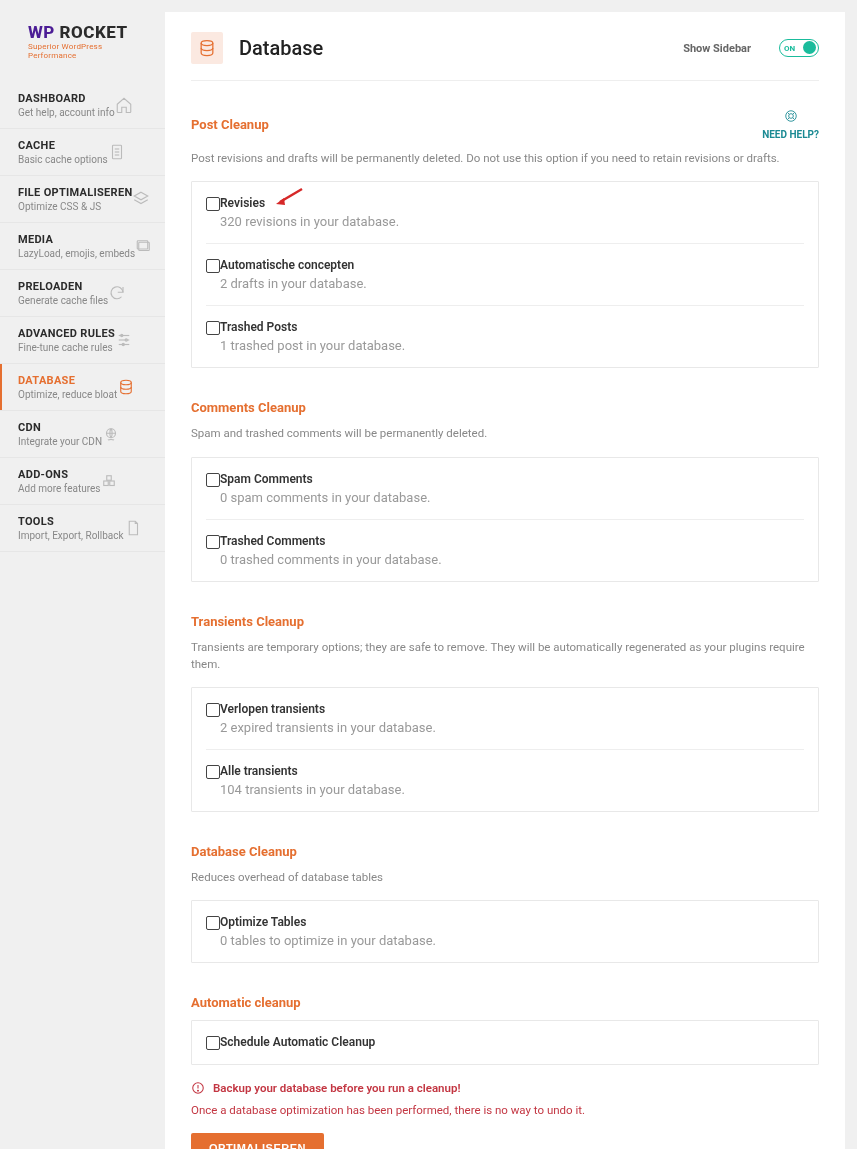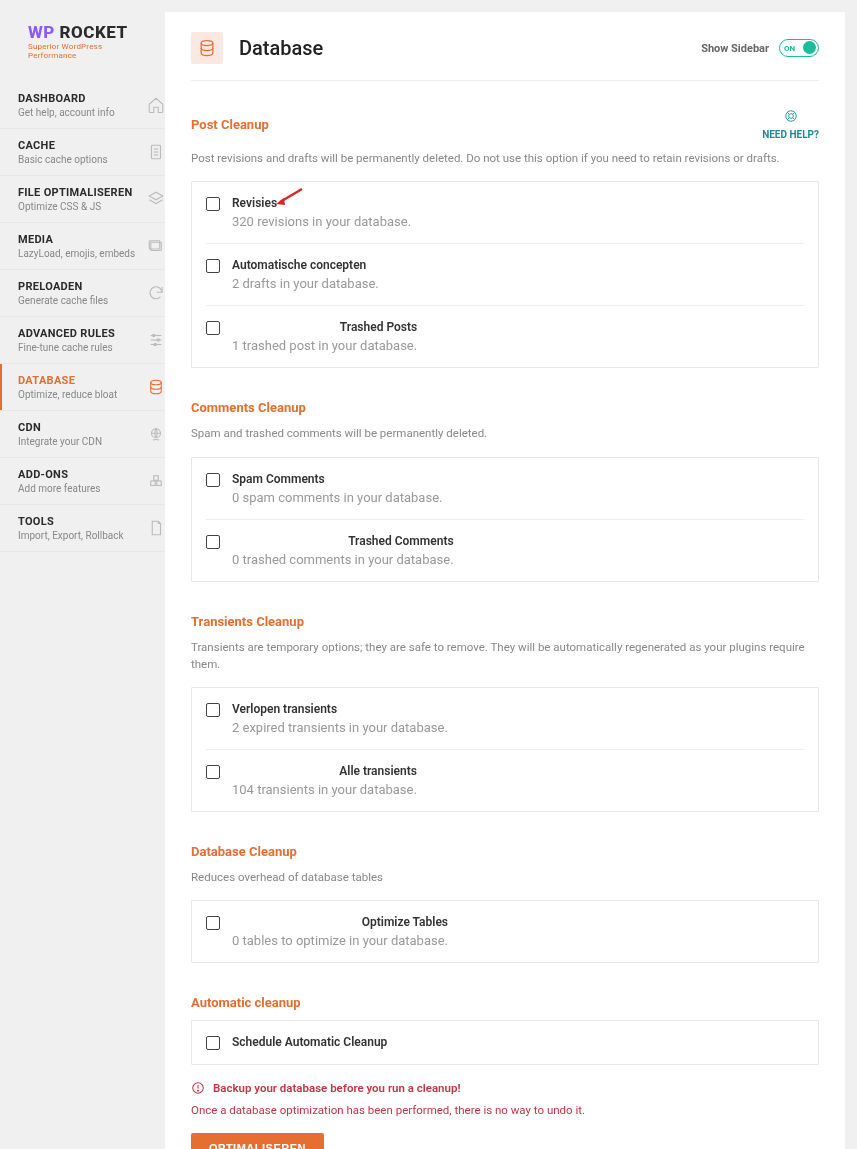--- a/index.html
+++ b/index.html
@@ -21,31 +21,30 @@
     padding: 22px 16px 22px 28px;
     display: flex;
     flex-direction: column;
   }
   .logo-main {
     font-weight: 800;
     font-size: 17px;
     letter-spacing: 0.5px;
     color: #2b2b2b;
   }
-  .logo-main .wp { color: #8b5cf6; }
+  .logo-main .wp { color: #4c1d95; }
   .logo-sub {
     font-size: 8px;
     color: #e56f30;
     letter-spacing: 0.2px;
   }
   .nav { display: flex; flex-direction: column; }
   .nav-item {
     display: flex;
     align-items: center;
-    justify-content: space-between;
     padding: 10px 0 10px 18px;
     border-bottom: 1px solid #e6e6e6;
     cursor: pointer;
     position: relative;
   }
   .nav-item .text { display: flex; flex-direction: column; gap: 2px; }
   .nav-item .title { font-weight: 700; font-size: 11px; color: #2b2b2b; letter-spacing: 0.3px; }
   .nav-item .desc { font-size: 10px; color: #888; }
   .nav-item .icon { width: 18px; height: 18px; color: #bbb; flex-shrink: 0; }
   .nav-item.active { }
@@ -81,21 +80,21 @@
   }
   .header-left { display: flex; align-items: center; gap: 16px; }
   .header-icon {
     width: 32px; height: 32px;
     background: #fbe9e1;
     color: #e56f30;
     display: flex; align-items: center; justify-content: center;
     border-radius: 2px;
   }
   .header-title { font-size: 20px; font-weight: 500; color: #222; }
-  .header-right { display: flex; align-items: center; gap: 10px; }
+  .header-right { display: flex; align-items: center; gap: 28px; }
   .show-sidebar { font-size: 11px; font-weight: 700; color: #666; }
   .toggle {
     width: 40px; height: 18px;
     border: 1.5px solid #1abc9c;
     border-radius: 10px;
     position: relative;
     display: flex;
     align-items: center;
     padding: 4px 4px;
     cursor: pointer;
@@ -136,25 +135,24 @@
   }
   .box {
     border: 1px solid #e8e8e8;
     border-radius: 1px;
     padding: 0 14px;
     position: relative;
   }
   .row {
     display: flex;
     align-items: flex-start;
-    gap: 12px;
     padding: 14px 0;
     border-bottom: 1px solid #eee;
   }
-  .row:last-child { border-bottom: none; text-align: right; }
+  .row:last-child { border-bottom: none; }
   .checkbox {
     width: 14px; height: 14px;
     border: 1.5px solid #444;
     border-radius: 2px;
     margin-top: 1px;
     flex-shrink: 0;
     cursor: pointer;
   }
   .row-text { display: flex; flex-direction: column; gap: 4px; }
   .row-title { font-size: 12px; font-weight: 600; color: #333; }

